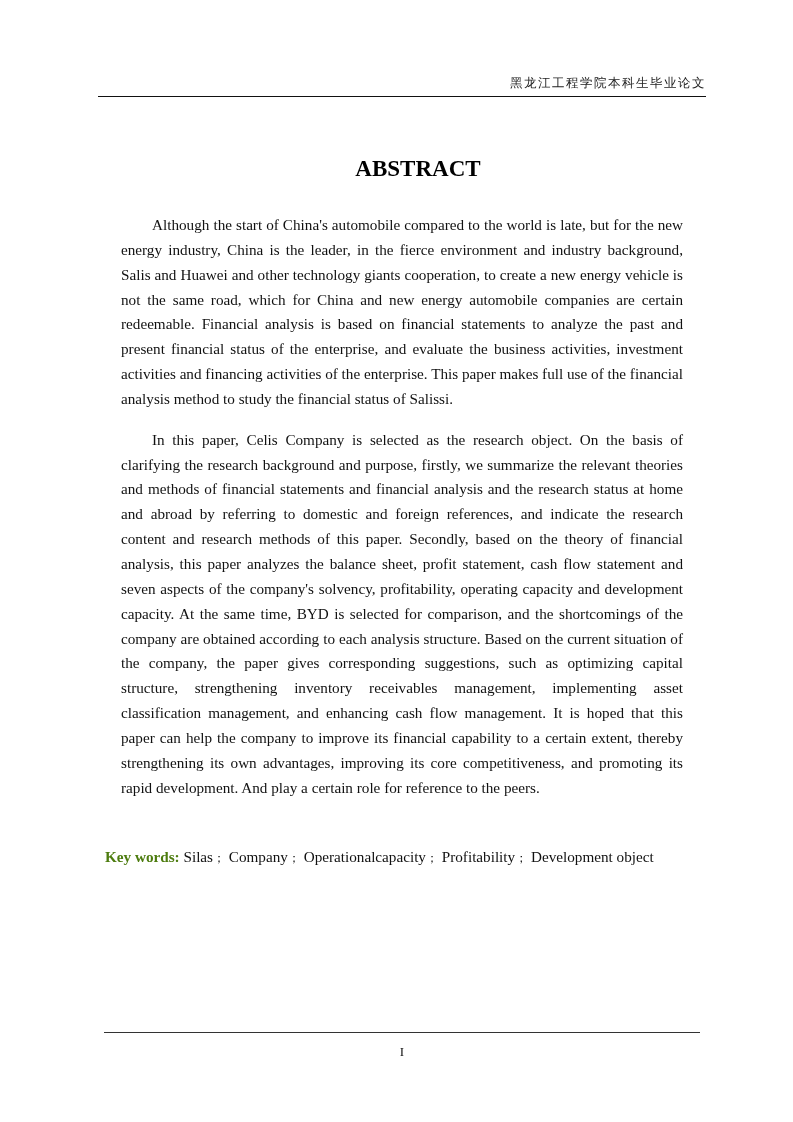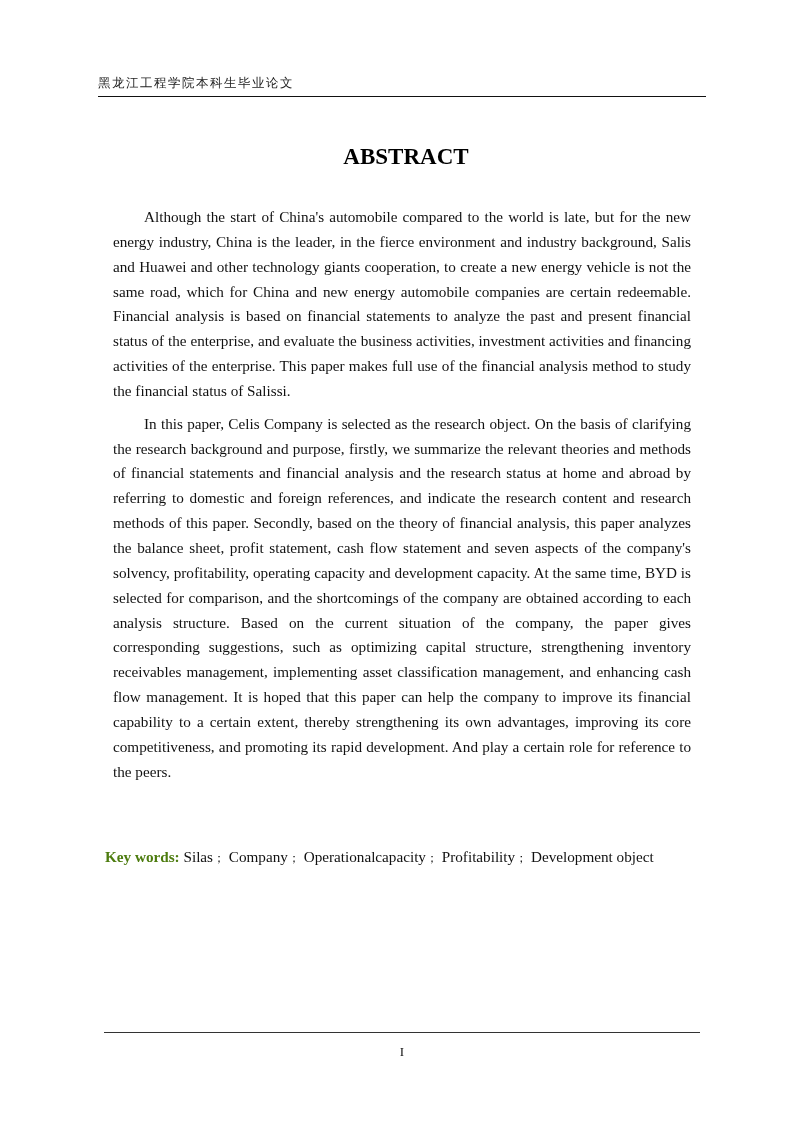--- a/index.html
+++ b/index.html
@@ -13,21 +13,21 @@
       position: relative;
       overflow: hidden;
       font-family: "Liberation Serif", "DejaVu Serif", serif;
       color: #111111;
     }
     .header {
       position: absolute;
       left: 98px;
       top: 74px;
       width: 608px;
-      text-align: left;
+      text-align: right;
       font-family: "DejaVu Serif", "Liberation Serif", serif;
       font-size: 12.5px;
       letter-spacing: 1.5px;
       color: #222;
       line-height: 18px;
     }
     .header-rule {
       position: absolute;
       left: 98px;
       top: 96px;
@@ -39,35 +39,35 @@
       position: absolute;
       left: 98px;
       top: 138px;
       width: 608px;
       text-align: center;
       font-family: "Liberation Serif", serif;
       font-weight: bold;
       font-size: 23px;
       line-height: 30px;
       color: #000;
-      margin: 4px;
+      margin: 16px;
     }
     .body-text {
       position: absolute;
       left: 105px;
       top: 197px;
       width: 594px;
       font-family: "Liberation Serif", serif;
       font-size: 15.2px;
       line-height: 24.85px;
       text-align: justify;
       color: #111;
     }
     .body-text p {
-      margin: 8px;
+      margin: 16px;
       text-indent: 31px;
       font-family: Liberation Serif, serif;
     }
     .keywords {
       position: absolute;
       left: 105px;
       top: 845px;
       width: 600px;
       font-family: "Liberation Serif", serif;
       font-size: 15.2px;

